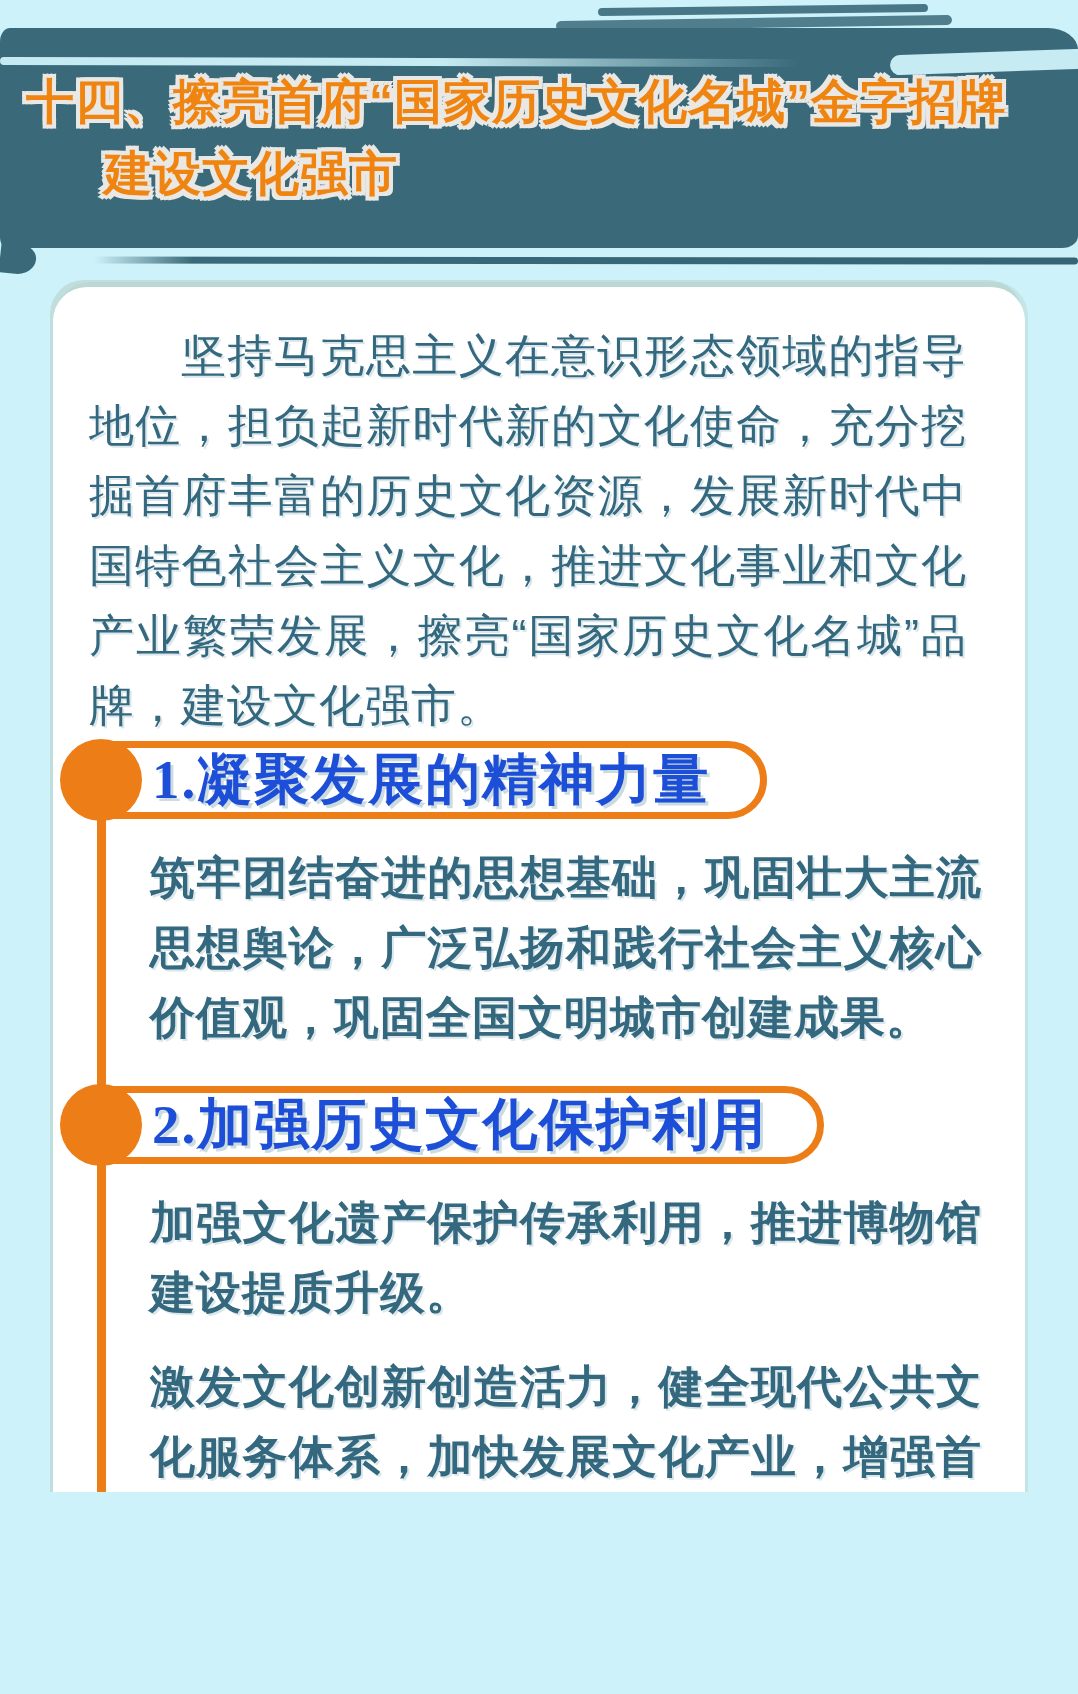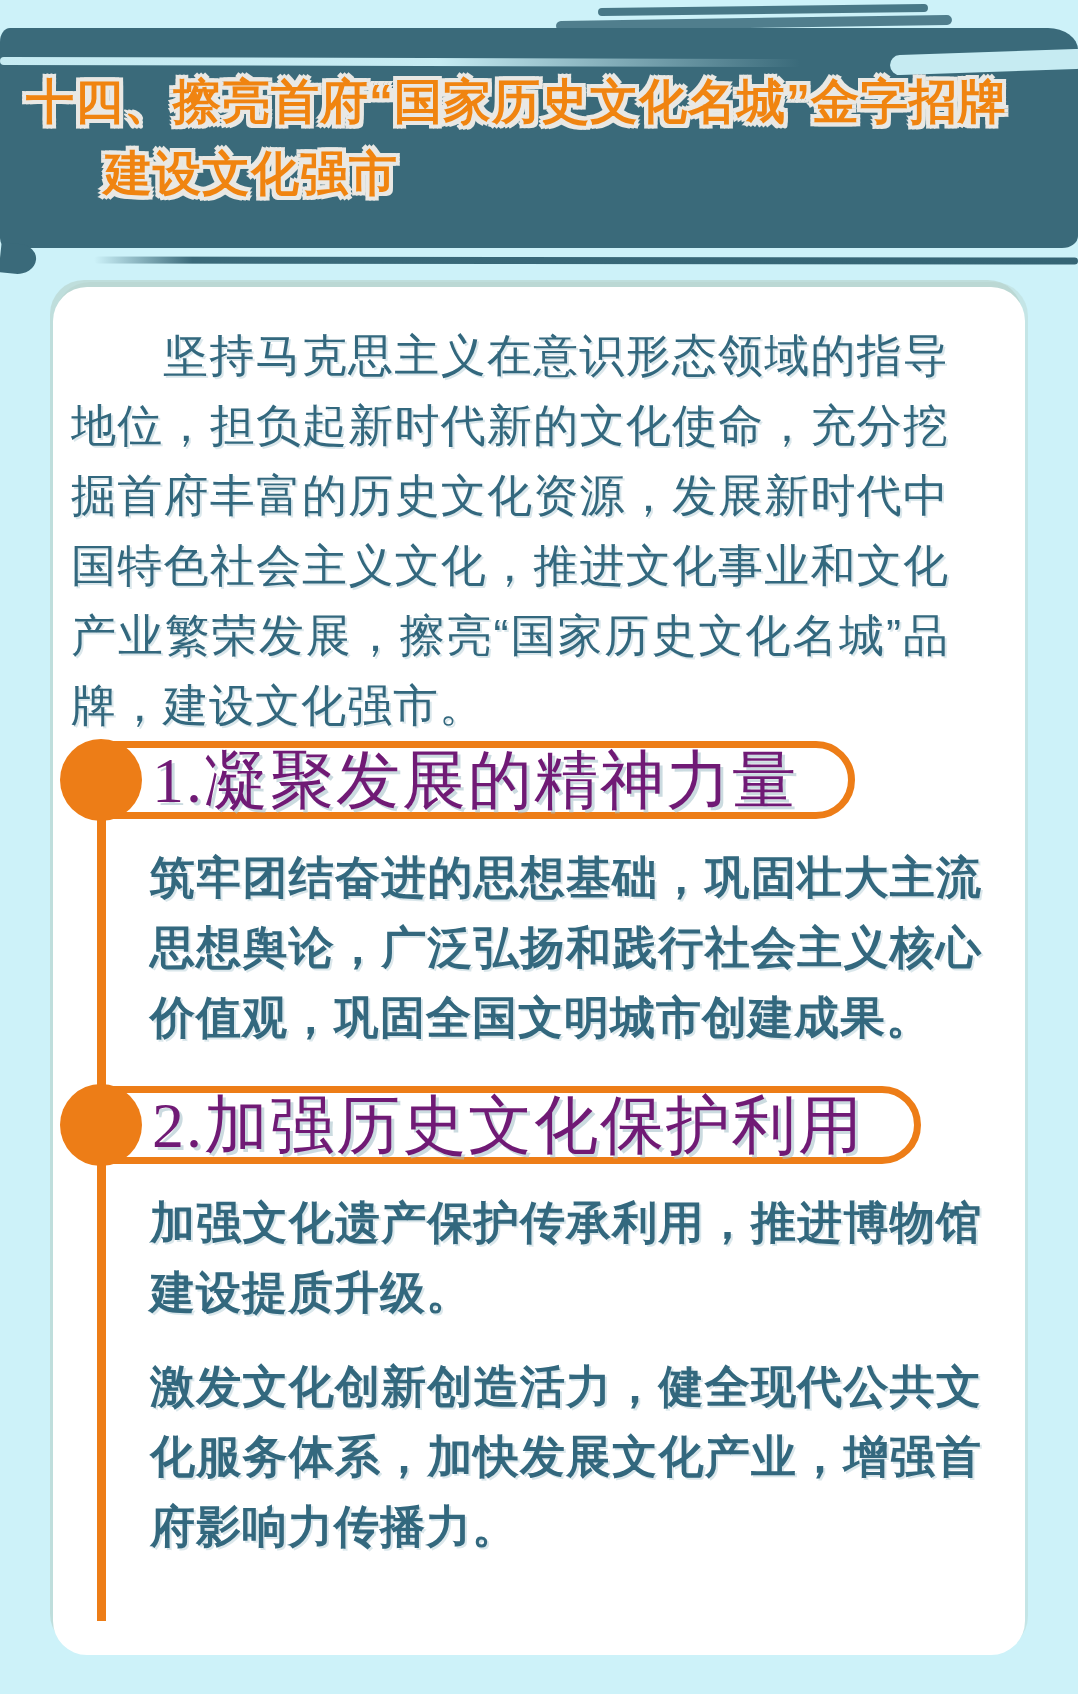--- a/index.html
+++ b/index.html
@@ -3,21 +3,21 @@
 <meta charset="utf-8">
 <style>
   html, body { margin: 0; padding: 0; }
   body {
     font-family: "Liberation Sans", "DejaVu Sans", sans-serif;
     background: #cdf2f9;
   }
   .page {
     position: relative;
     width: 1078px;
-    height: 1694px;
+    height: 1492px;
     background: #cdf2f9;
     overflow: hidden;
   }
 
   
   .banner {
     position: absolute;
     top: 28px; left: 0;
     width: 1078px; height: 220px;
     background: #3a6a7a;
@@ -88,21 +88,21 @@
     width: 972px; height: 1368px;
     background: #ffffff;
     border-radius: 34px;
     box-shadow: -3px -7px 0 rgba(180,206,196,0.55), 3px -5px 0 rgba(180,206,196,0.35);
     box-sizing: border-box;
     padding-top: 34px;
     z-index: 2;
   }
 
   .intro {
-    margin: 0 0 0 18px;
+    margin: 0 0 0 36px;
     width: 878px;
     font-size: 45px;
     line-height: 70px;
     letter-spacing: 1px;
     text-indent: 92px;
     color: #33687e;
     text-shadow: 2px 2px 0 rgba(165,195,205,0.4);
     text-align: justify;
   }
 
@@ -125,24 +125,24 @@
     display: inline-flex;
     align-items: center;
     background: #ffffff;
     border: 7px solid #ed7d17;
     border-radius: 44px;
     padding: 0 50px 0 70px;
     z-index: 2;
   }
   .pill-label {
     font-family: "Liberation Serif", "DejaVu Serif", serif;
-    font-weight: normal;
-    font-size: 64px;
+    font-weight: bold;
+    font-size: 55px;
     letter-spacing: 2px;
-    color: #701a75;
+    color: #1d4ed8;
     text-shadow: 3px 3px 0 rgba(160,190,198,0.55);
     white-space: nowrap;
   }
   .dot {
     position: absolute;
     left: 7px; top: -2px;
     width: 82px; height: 82px;
     background: #ed7d17;
     border-radius: 50%;
     z-index: 3;

